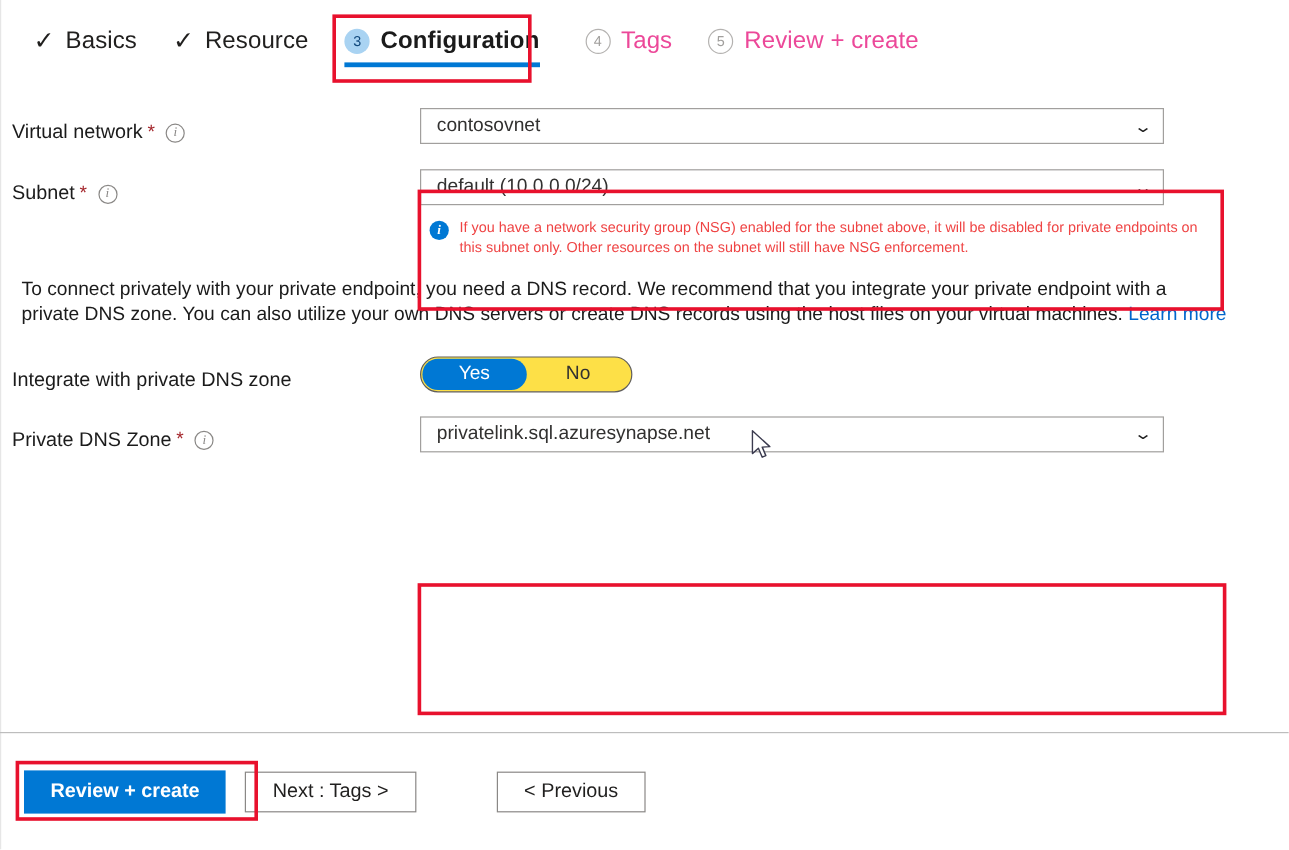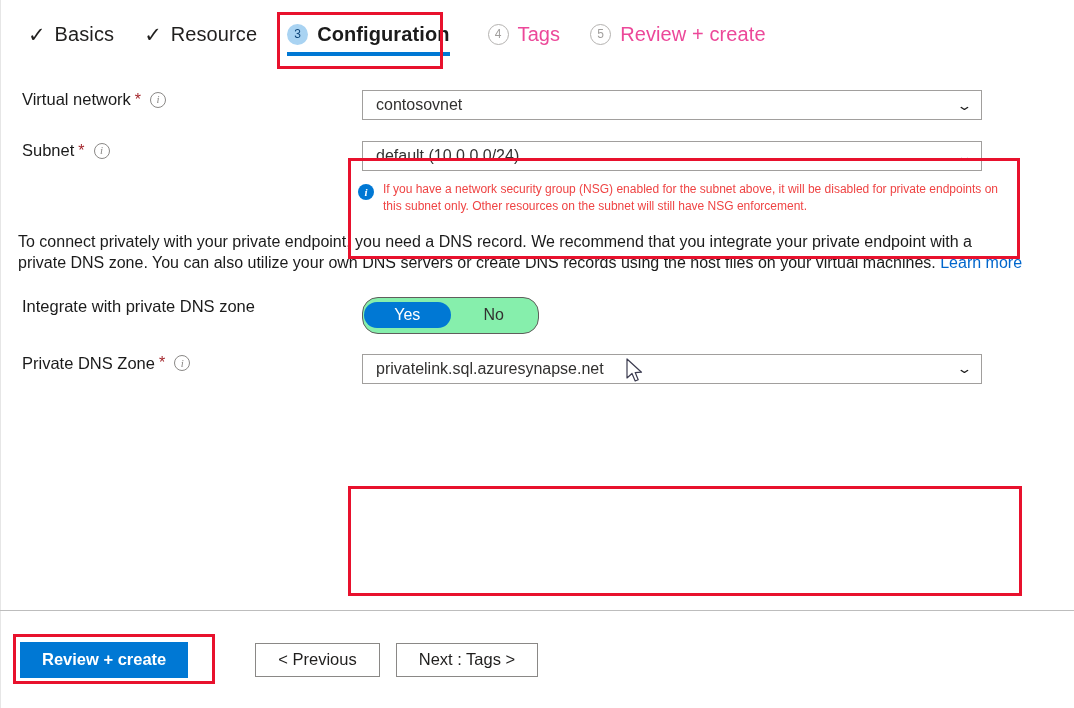--- a/index.html
+++ b/index.html
@@ -92,22 +92,22 @@
     font-size: 16px;
     color: #1b1b1b;
     margin: 13px 0 0 18px;
     line-height: 1.35;
     max-width: 1000px;
   }
   .link { color: #0066cc; text-decoration: none; }
 
   .field-row {
     display: flex;
-    align-items: flex-start;
-    margin-left: 22px;
+    align-items: flex-end;
+    margin-left: 10px;
     margin-top: 16px;
   }
   .field-label {
     width: 340px;
     font-size: 16.5px;
     color: #1b1b1b;
     display: flex;
     align-items: center;
     flex: none;
   }
@@ -170,23 +170,23 @@
     font-style: italic;
   }
   .alert-text { font-size: 12px; line-height: 1.4; color: #ef4444; }
 
   
   .toggle {
     display: inline-flex;
     align-items: center;
     border: 1px solid #605e5c;
     border-radius: 16px;
-    height: 37px;
+    height: 30px;
     width: 177px;
-    background: #86efac;
+    background: #fde047;
     overflow: hidden;
     padding: 1px;
   }
   .toggle-opt {
     flex: 1;
     text-align: center;
     font-size: 16px;
     line-height: 26px;
     border-radius: 14px;
     color: #323130;
@@ -342,22 +342,22 @@
       <span>privatelink.sql.azuresynapse.net</span>
       <span class="chevron">⌄</span>
     </div>
   </div>
 </div>
 
 <div class="divider"></div>
 
 <div class="footer">
   <button class="btn-primary">Review + create</button>
+  <button class="btn-secondary" id="btn-next">Next : Tags &gt;</button>
   <button class="btn-secondary" id="btn-previous">&lt; Previous</button>
-  <button class="btn-secondary" id="btn-next">Next : Tags &gt;</button>
 </div>
 
 <div class="redbox" id="redbox-tab"></div>
 <div class="redbox" id="redbox-network"></div>
 <div class="redbox" id="redbox-dns"></div>
 <div class="redbox" id="redbox-review"></div>
 
 <svg class="cursor" viewBox="0 0 18 26">
   <polygon points="1,1 1,20 6,15.5 9.2,23 12.2,21.7 9.2,14.6 15.5,14.2" fill="#ffffff" stroke="#3b3b4f" stroke-width="1.2" stroke-linejoin="round"></polygon>
 </svg>

